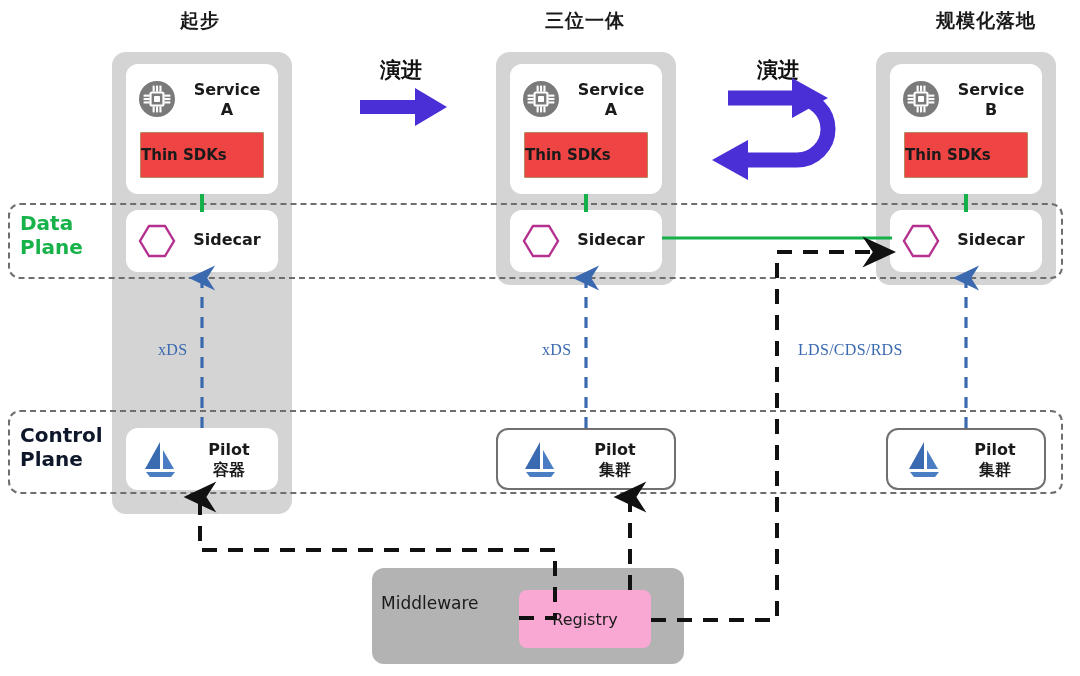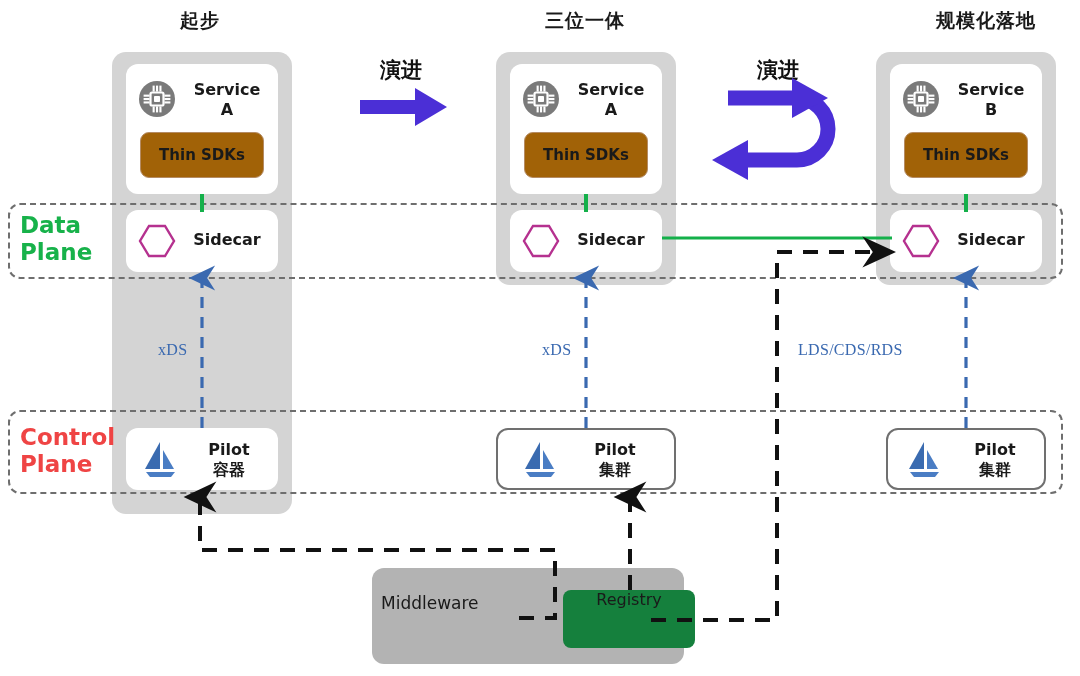--- a/index.html
+++ b/index.html
@@ -53,45 +53,45 @@
     font-weight: 600;
     color: #1a1a1a;
     line-height: 1.25;
     text-align: center;
     white-space: nowrap;
   }
 
   
   .sdk-box {
     border: 1.6px solid #b58b63;
-    border-radius: 9px;
-    background: #a16207;
+    border-radius: 1px;
+    background: #ef4444;
     box-sizing: border-box;
     display: flex;
     align-items: center;
-    justify-content: center;
+    justify-content: flex-start;
   }
   .sdk-label {
     font-family: "DejaVu Sans", sans-serif;
     font-size: 15px;
     font-weight: 600;
     color: #1a1a1a;
     white-space: nowrap;
   }
 
   
   .plane-frame {
     border: 2px dashed #6e6e6e;
     border-radius: 12px;
     box-sizing: border-box;
     background: transparent;
   }
   .plane-label {
     font-family: "DejaVu Sans", sans-serif;
-    font-size: 23px;
+    font-size: 20px;
     font-weight: 700;
     line-height: 1.18;
     white-space: nowrap;
   }
 
   
   .evolve-label {
     font-family: "DejaVu Sans", sans-serif;
     font-size: 21px;
     font-weight: 700;
@@ -115,25 +115,25 @@
     border-radius: 12px;
   }
   .mw-label {
     font-family: "DejaVu Sans", sans-serif;
     font-size: 17px;
     font-weight: 500;
     color: #1a1a1a;
     white-space: nowrap;
   }
   .registry-box {
-    background: #15803d;
+    background: #f9a8d4;
     border-radius: 8px;
     display: flex;
+    align-items: center;
     justify-content: center;
-    margin-left: 44px;
   }
   .registry-label {
     font-family: "DejaVu Sans", sans-serif;
     font-size: 16px;
     font-weight: 500;
     color: #1a1a1a;
     white-space: nowrap;
   }
 
   svg.overlay {
@@ -157,21 +157,21 @@
   <div class="abs stack" style="left:496px; top:52px; width:180px; height:233px;"></div>
   <div class="abs stack" style="left:876px; top:52px; width:180px; height:233px;"></div>
 
   <div class="abs plane-frame" style="left:8px; top:203px; width:1055px; height:76px;"></div>
   <div class="abs plane-label" style="left:20px; top:212px; color:#17b24a;">
     <div>Data</div>
     <div>Plane</div>
   </div>
 
   <div class="abs plane-frame" style="left:8px; top:410px; width:1055px; height:84px;"></div>
-  <div class="abs plane-label" style="left:20px; top:424px; color:#ef4444;">
+  <div class="abs plane-label" style="left:20px; top:424px; color:#0f172a;">
     <div>Control</div>
     <div>Plane</div>
   </div>
 
   <div class="abs card" style="left:126px; top:64px; width:152px; height:130px;">
     <div class="abs" style="left:12px; top:16px;">
       <svg width="38" height="38" viewBox="0 0 38 38">
         <circle cx="19" cy="19" r="18" fill="#7a7a7a"></circle>
         <g fill="#ffffff">
           <rect x="12.5" y="12.5" width="13" height="13" rx="1.6" fill="none" stroke="#ffffff" stroke-width="2.2"></rect>

